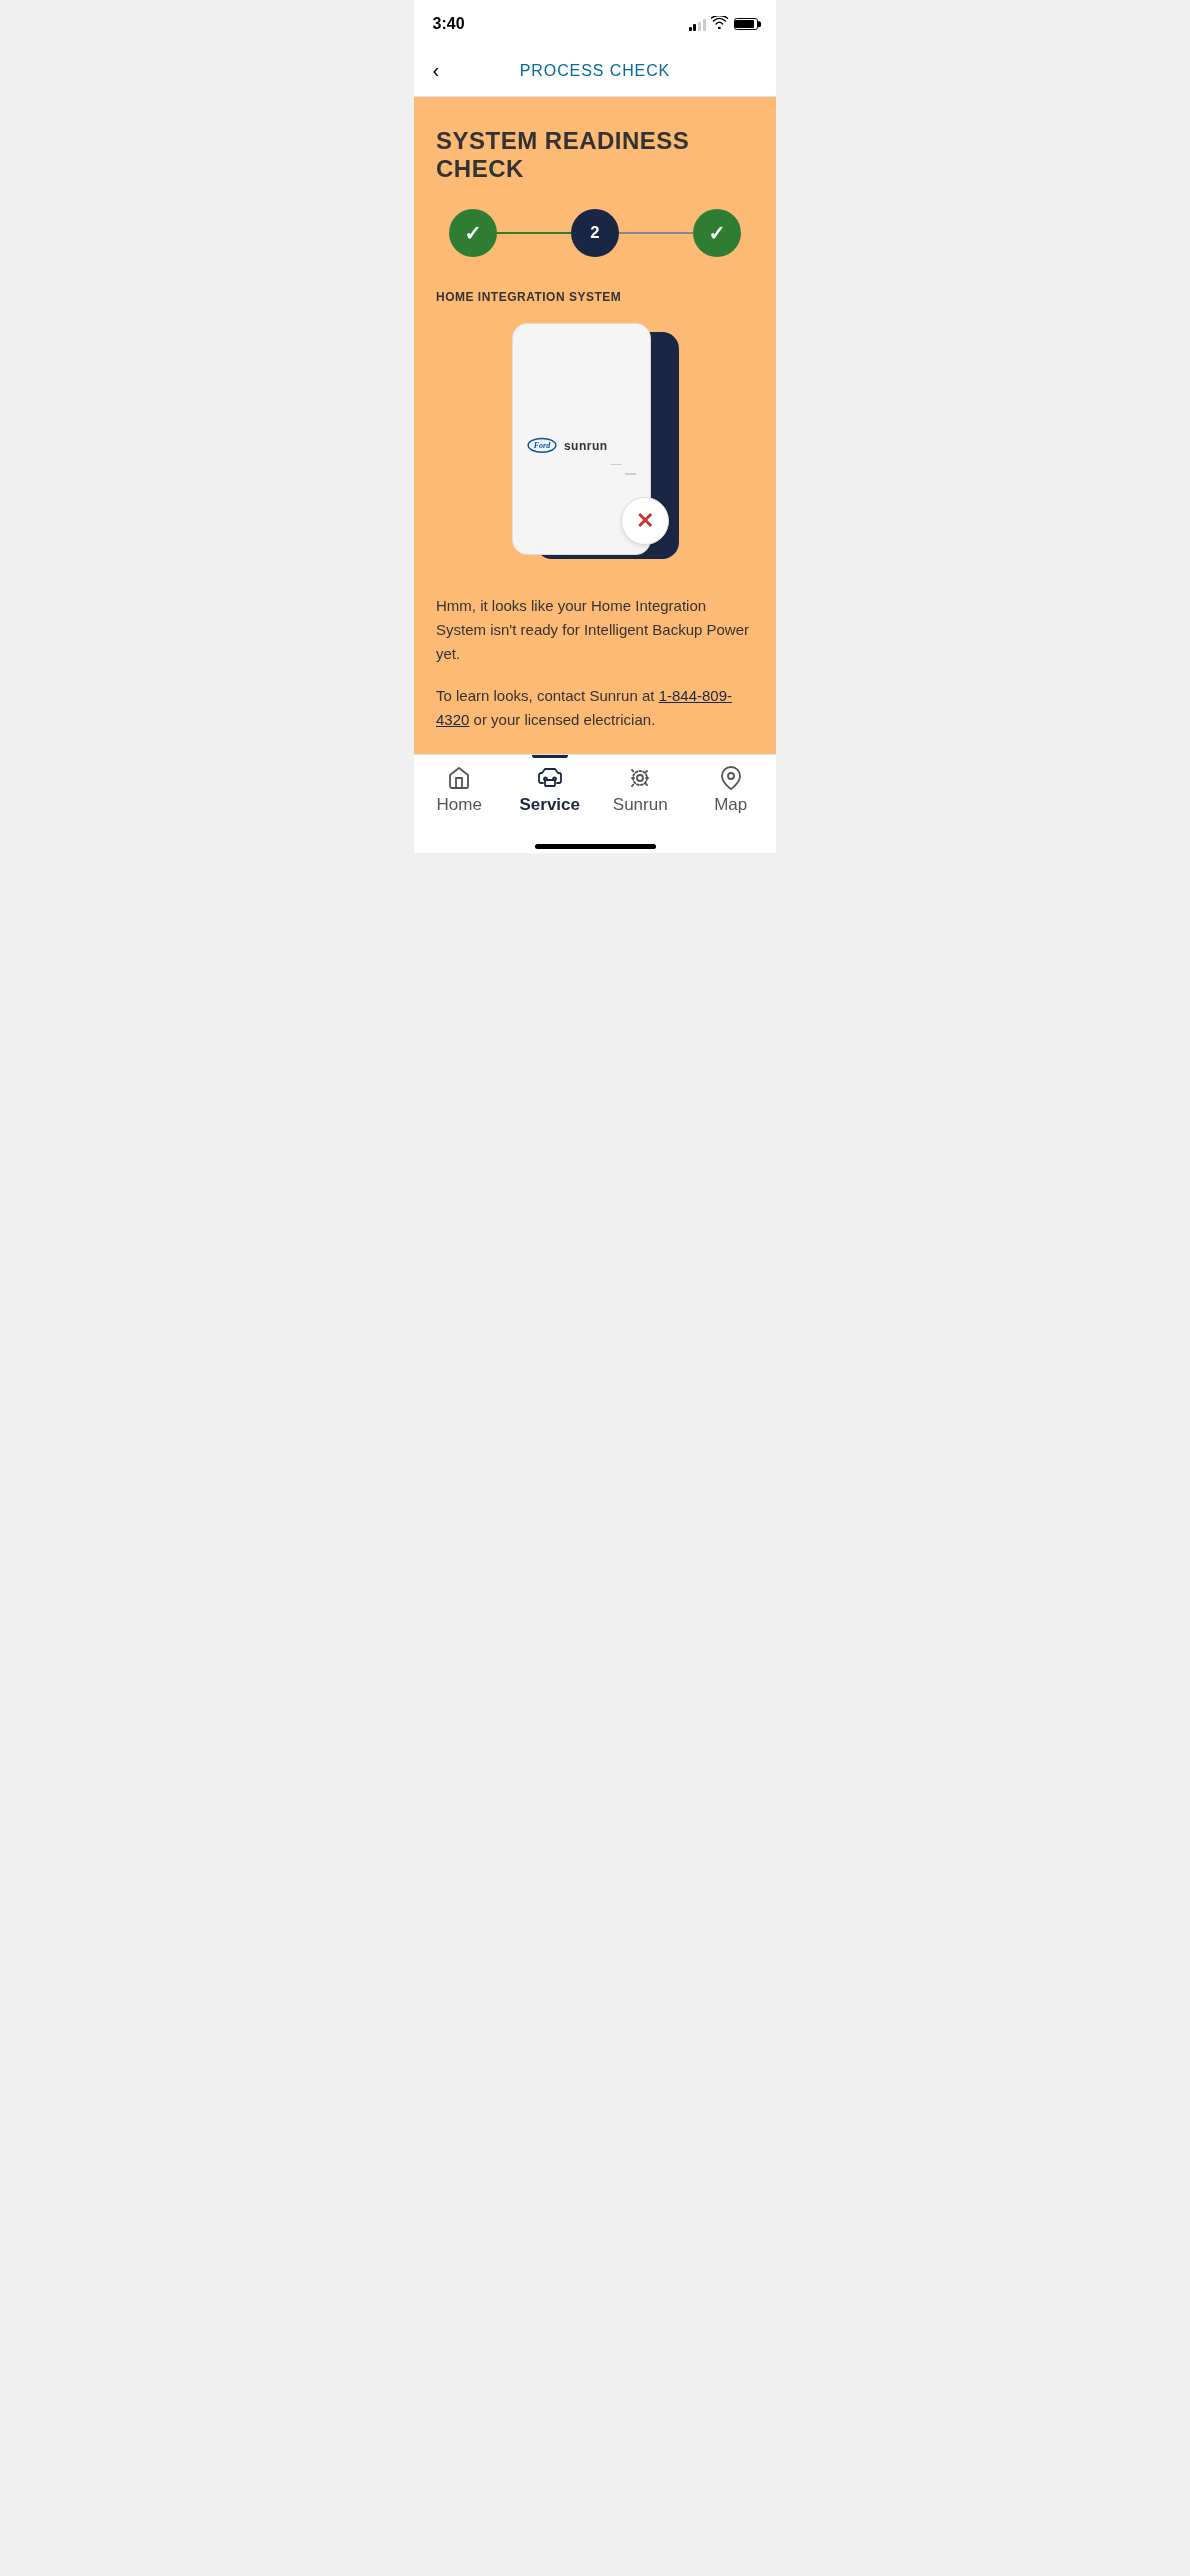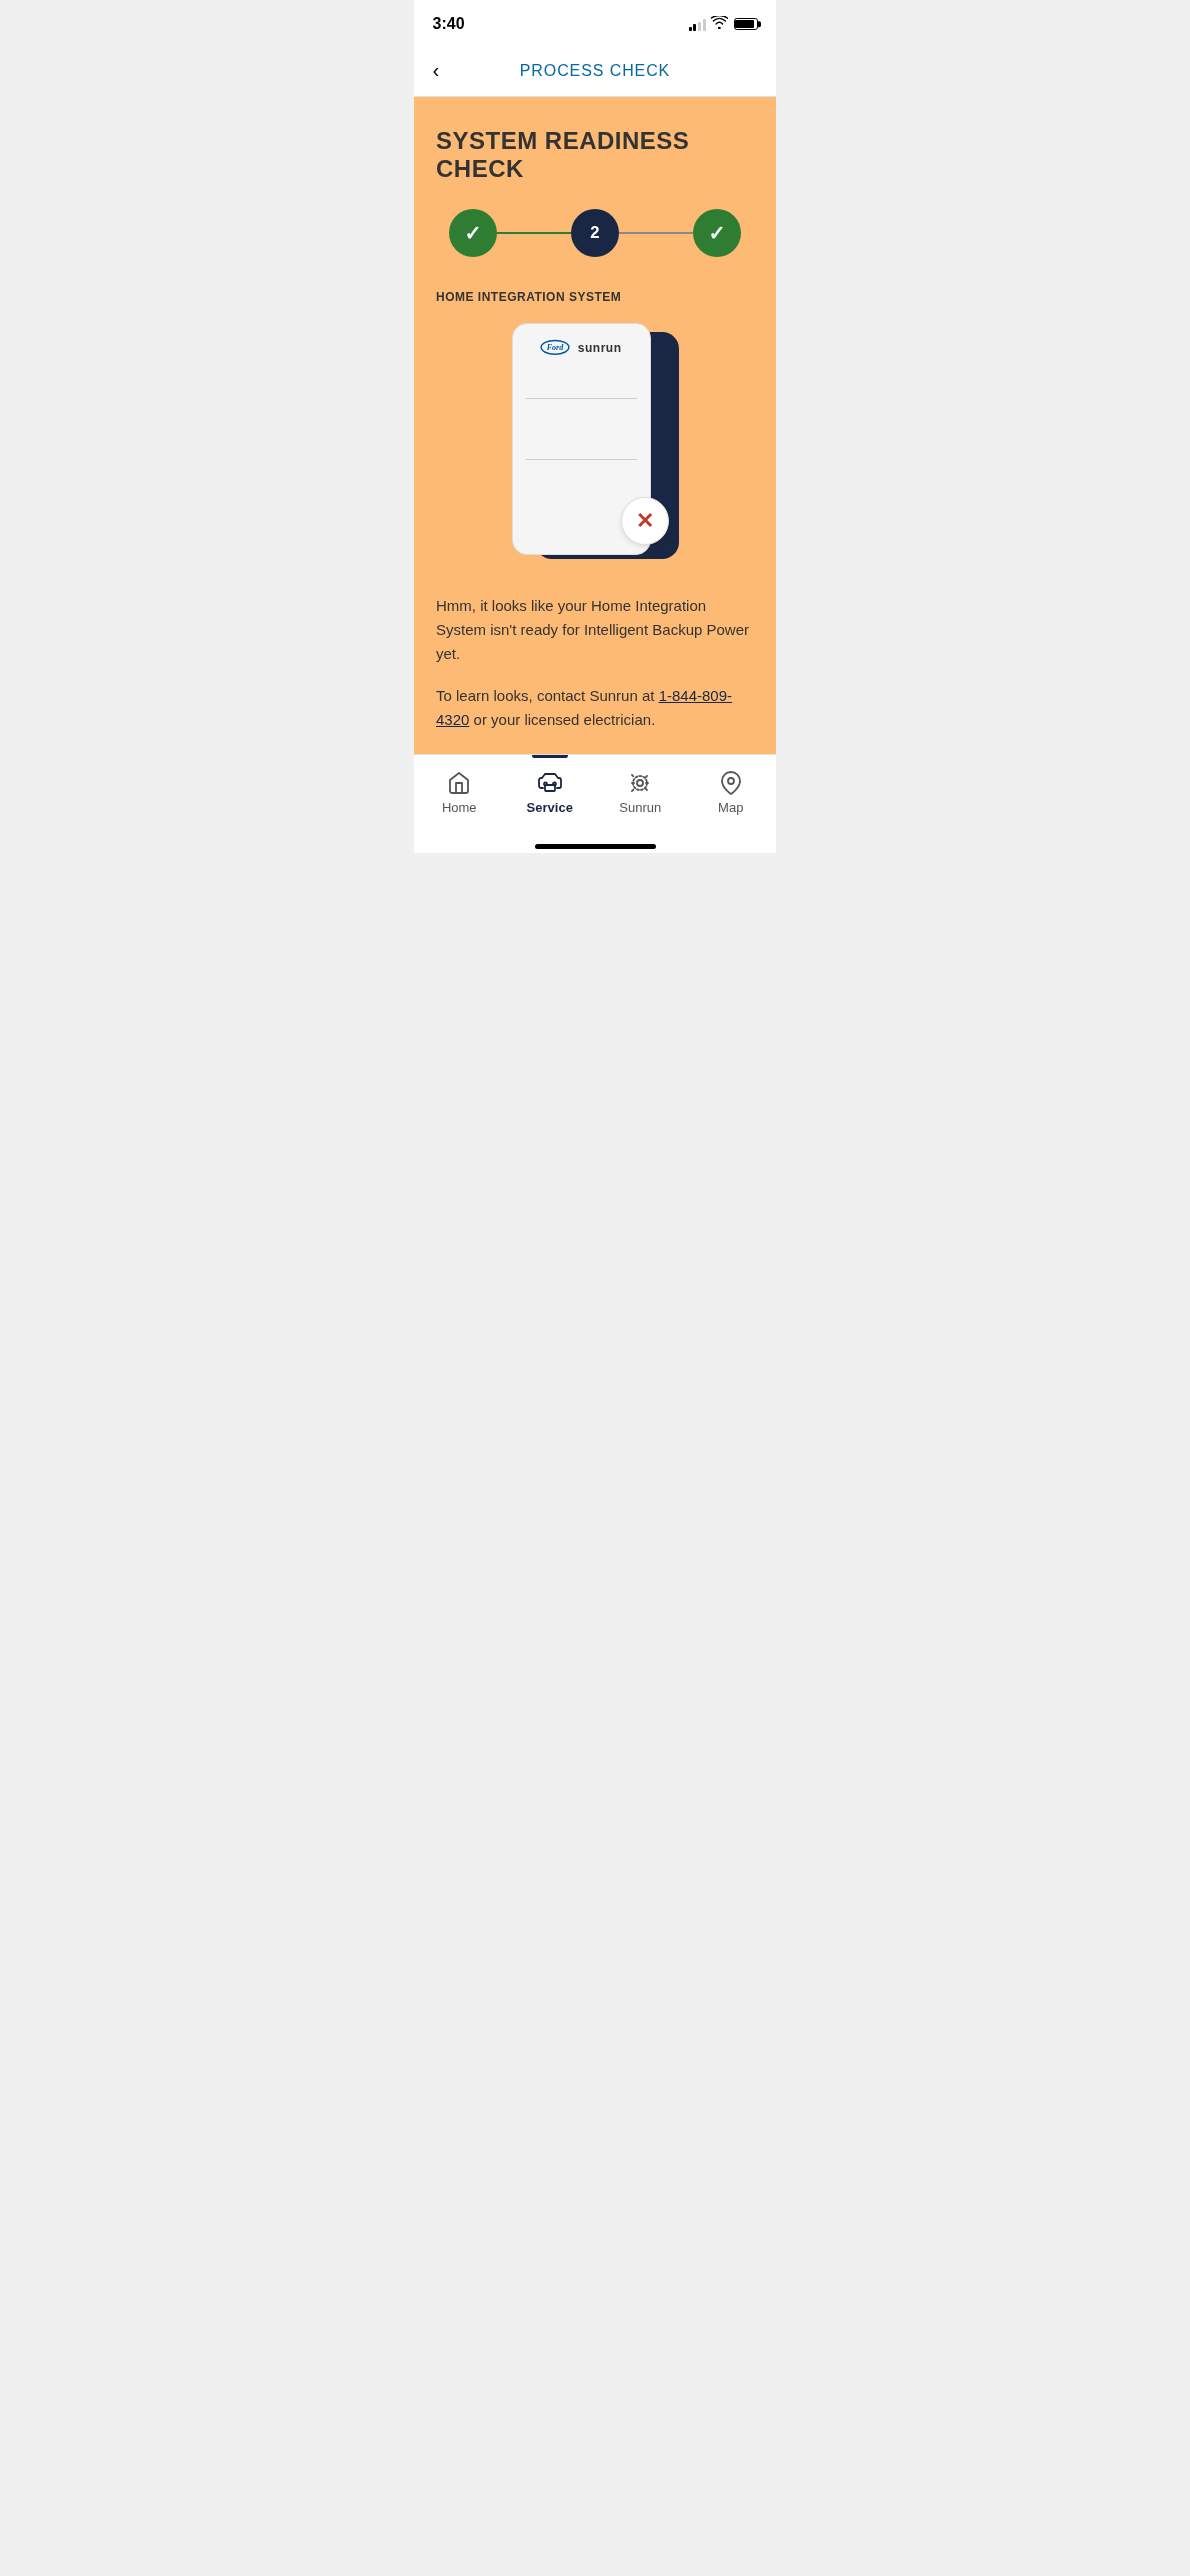--- a/index.html
+++ b/index.html
@@ -229,21 +229,21 @@
     .device-front {
       position: absolute;
       left: 0;
       top: 0;
       width: 139px;
       height: 232px;
       background: #f5f5f5;
       border-radius: 15px;
       border: 1.4px solid #ddd;
       display: flex;
-      flex-direction: column;
+      flex-direction: row;
       align-items: center;
       padding-top: 18.5px;
       gap: 3.7px;
     }
 
     .device-brand-row {
       display: flex;
       align-items: center;
       gap: 7.4px;
       font-size: 11px;
@@ -370,21 +370,21 @@
       align-items: center;
       justify-content: center;
     }
 
     .nav-icon svg {
       width: 24px;
       height: 24px;
     }
 
     .nav-label {
-      font-size: 13px;
+      font-size: 17px;
       color: #555;
       font-weight: 400;
     }
 
     .nav-item.active .nav-label {
       color: #1a2744;
       font-weight: 600;
     }
 
     .nav-item.active .nav-icon svg path,

